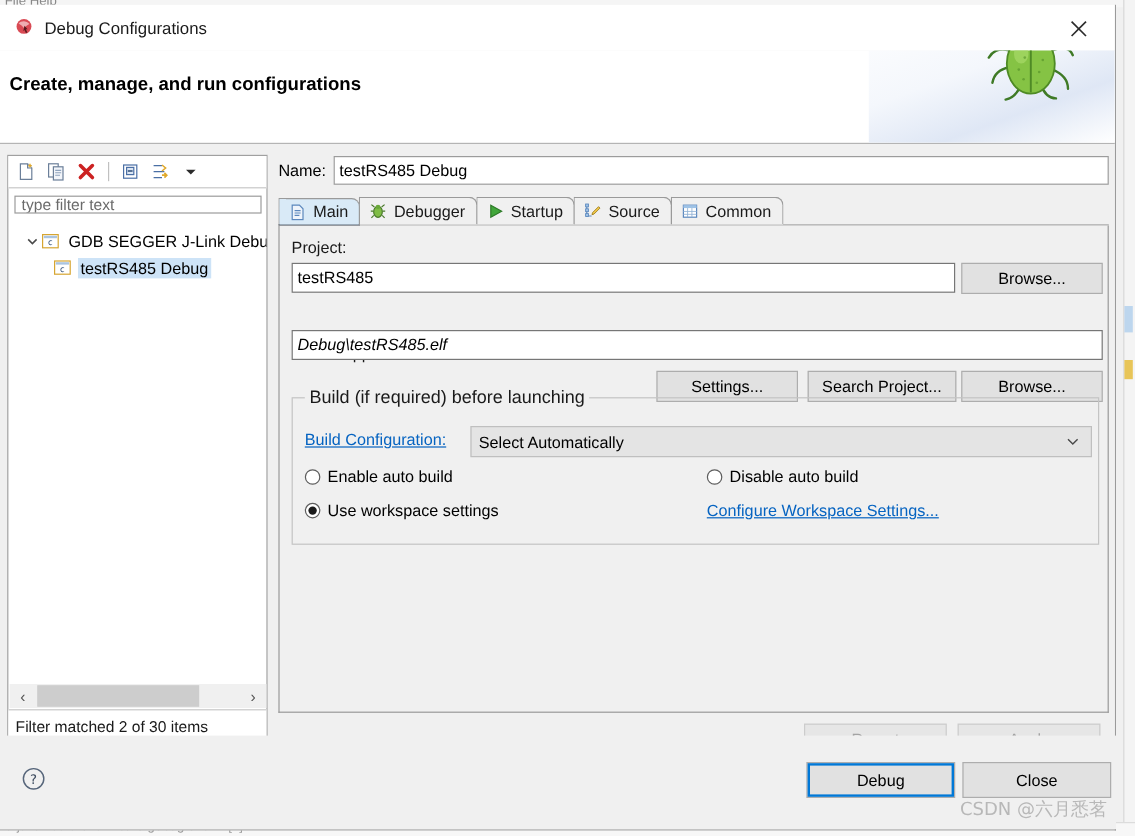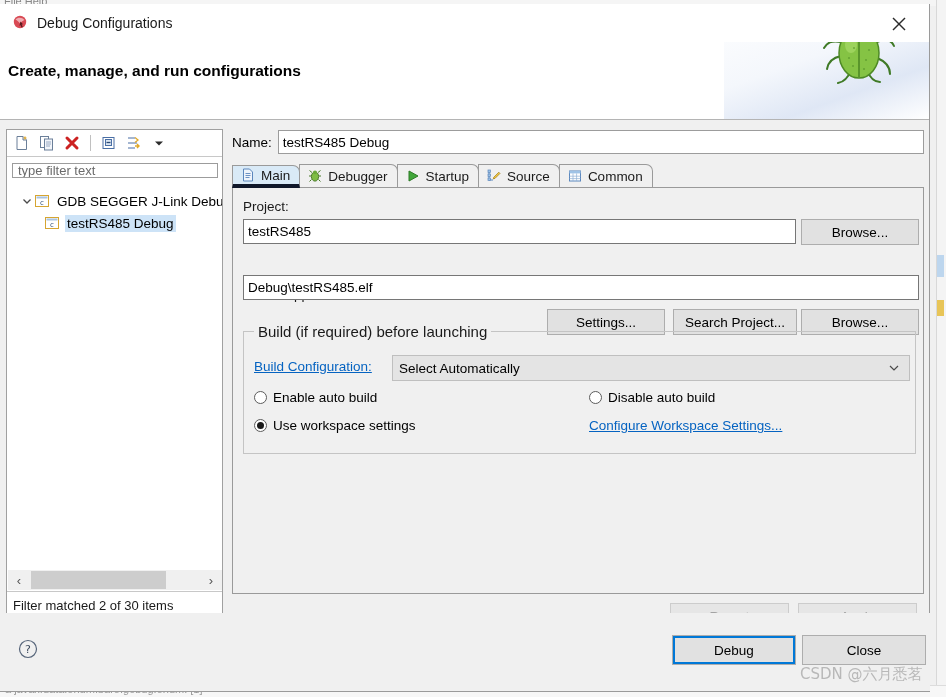--- a/index.html
+++ b/index.html
@@ -211,21 +211,21 @@
     border-bottom: none;
     border-radius: 0 7px 0 0;
     background: #f0f0f0;
     margin-right: -1px;
     cursor: pointer;
     white-space: nowrap;
   }
   .tab.active {
     background: #d9eaf7;
     z-index: 3;
-    border-bottom: 4px solid #0f172a;
+    border-bottom: 1px solid #0f172a;
     margin-bottom: -1px;
   }
   .tab .ticon { width: 16px; height: 16px; margin-right: 5px; flex: 0 0 auto;
                 display:flex;align-items:center;justify-content:center;}
 
   #tabpage {
     position: absolute; left: 4px; top: 59px;
     width: 692px; height: 406px;
     background: #f0f0f0;
     border: 1px solid #9a9a9a;
@@ -547,21 +547,21 @@
         </div>
       </div>
 
       <div id="tabpage">
 
         <div class="field-label" style="left:10px; top:11px;">Project:</div>
         <input class="text-input" style="left: 10px; top: 31px; width: 553px;" type="text" value="testRS485">
         <div class="btn" style="left:568px; top:31px; width:118px;">Browse...</div>
 
         <div class="field-label" style="left:10px; top:67px;margin-top:32px;">C/C++ Application:</div>
-        <input class="text-input" style="left: 10px; top: 87px; width: 676px;" type="text" value="Debug\testRS485.elf">
+        <input class="text-input" style="left: 10px; top: 87px; width: 676px; font-style: italic;" type="text" value="Debug\testRS485.elf">
 
         <div class="btn" style="left:314px; top:121px; width:118px;">Settings...</div>
         <div class="btn" style="left:440px; top:121px; width:124px;">Search Project...</div>
         <div class="btn" style="left:568px; top:121px; width:118px;">Browse...</div>
 
         <div id="groupbox">
           <span id="group-legend">Build (if required) before launching</span>
 
           <span id="bc-link">Build Configuration:</span>
           <div id="bc-select">

